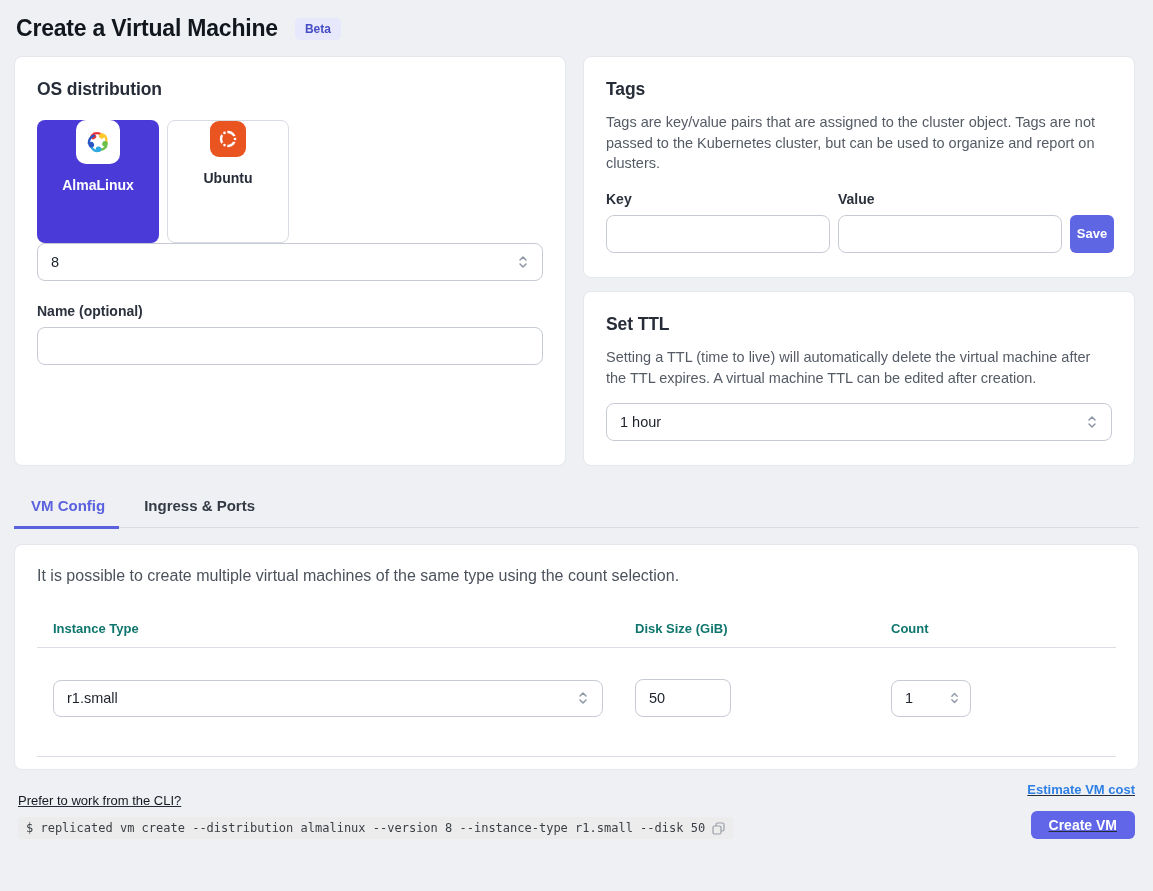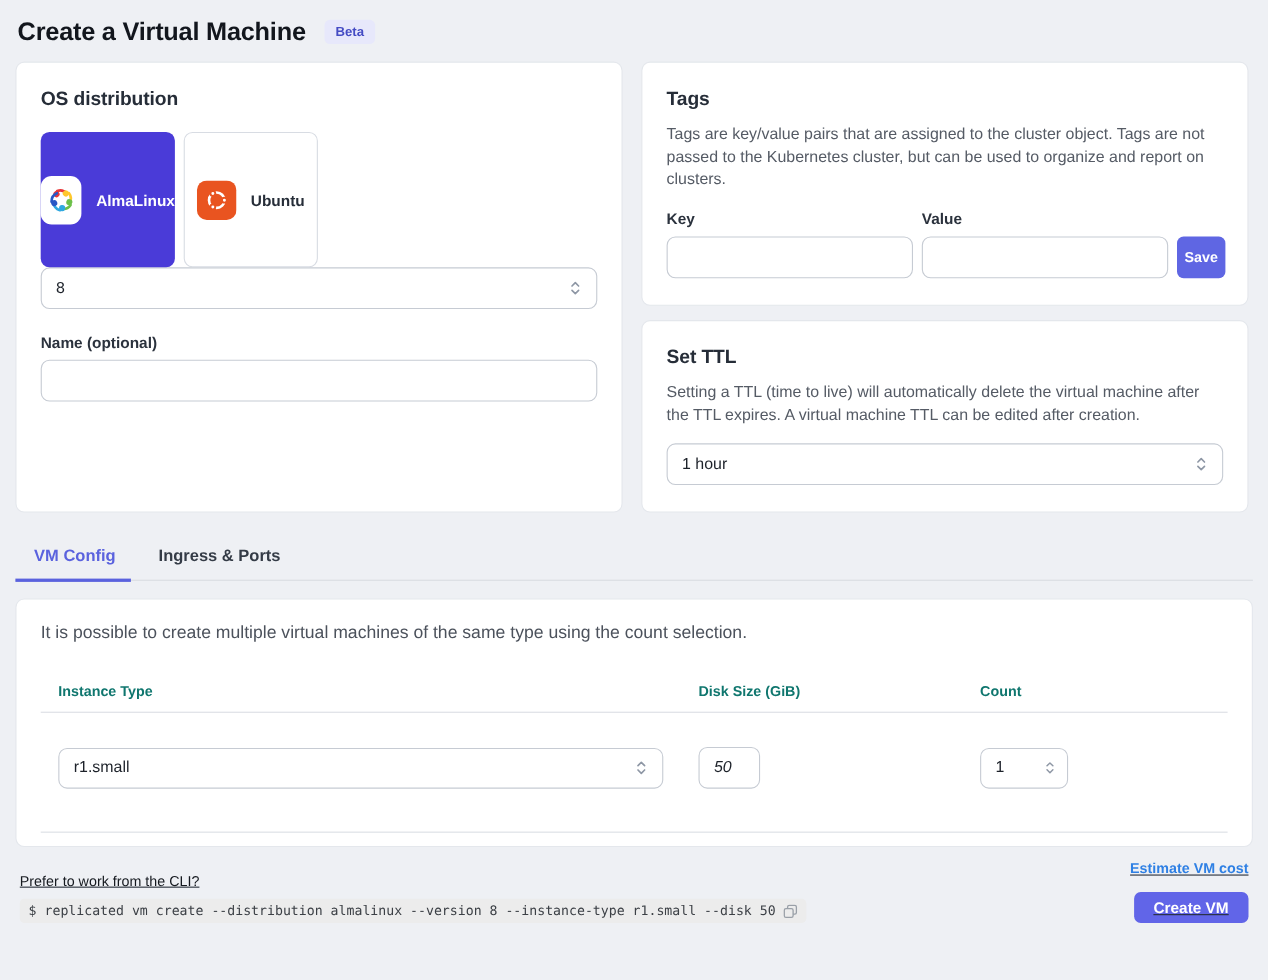--- a/index.html
+++ b/index.html
@@ -33,21 +33,21 @@
     margin: 14px 14px 0 14px; align-items: start;
   }
   .os-card { height: 410px; }
   .tags-card { height: 222px; }
   .ttl-card { height: 175px; margin-top: 13px; }
 
   
   .tiles { margin-top: 20px; display: flex; gap: 8px; }
   .tile {
     width: 122px; height: 123px; border-radius: 8px; cursor: pointer;
-    display: flex; align-items: center; justify-content: center; gap: 13px;
+    display: flex; flex-direction: column; align-items: center; gap: 13px;
   }
   .tile.selected { background: #4a3bd8; }
   .tile.unselected { background: #fff; border: 1px solid #d8dce3; }
   .tile-label { font-size: 14px; font-weight: 700; color: #262d38; }
   .tile.selected .tile-label { color: #ffffff; }
   .alma-box { width: 44px; height: 44px; background: #fff; border-radius: 10px; display: flex; align-items: center; justify-content: center; }
 
   
   .field-label { font-size: 14px; font-weight: 600; color: #2b323d; margin: 22px 0 8px; }
   .select {
@@ -90,21 +90,21 @@
     margin-top: 36px; padding: 0 16px;
     display: grid; grid-template-columns: 582px 256px 1fr;
     font-size: 13px; font-weight: 700; color: #0f766e;
   }
   .divider { border: none; border-top: 1px solid #dbdee4; margin-top: 11px; }
   .vm-row {
     padding: 31px 16px 28px 16px;
     display: grid; grid-template-columns: 582px 256px 1fr; align-items: center;
   }
   .instance-select { width: 550px; height: 37px; }
-  .disk-input { width: 56px; height: 38px; font-style: italic; }
+  .disk-input { width: 96px; height: 38px; }
   .count-stepper {
     width: 80px; height: 37px; background: #fff;
     border: 1px solid #c6cbd3; border-radius: 8px;
     display: flex; align-items: center; justify-content: space-between; padding: 0 10px 0 13px;
     font-size: 14.5px; color: #1d222a;
   }
 
   
   .footer { margin: 12px 18px 0 18px; display: flex; justify-content: space-between; align-items: flex-end; text-decoration: underline; }
   .footer-left { margin-top: 10px; }

